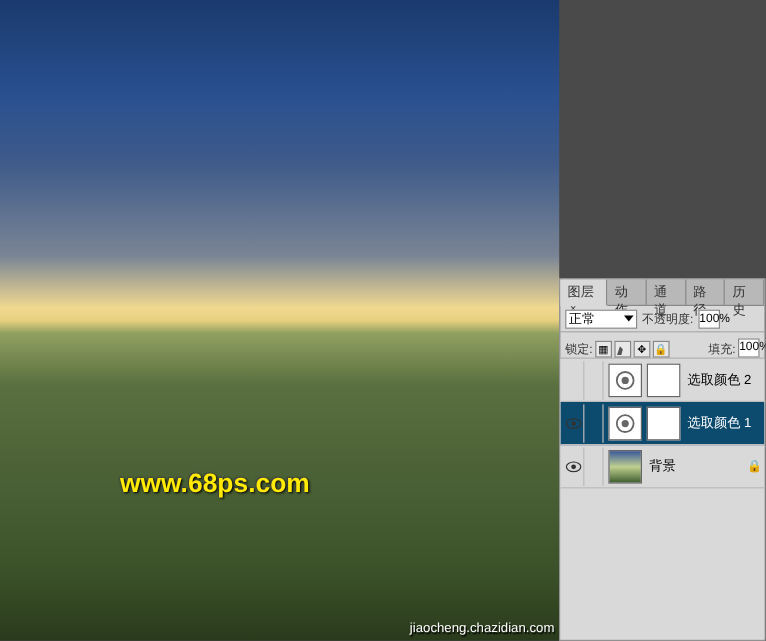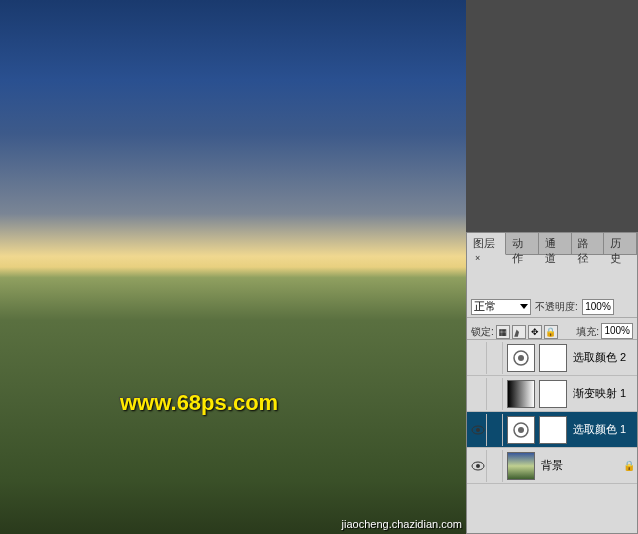--- a/index.html
+++ b/index.html
@@ -27,21 +27,20 @@
     }
     .watermark1 {
       position: absolute;
       left: 100px;
       top: 390px;
       font-size: 22px;
       font-weight: bold;
       color: #ffea00;
       text-shadow: 1px 1px 2px #000, -1px -1px 1px #444;
       font-family: Arial, sans-serif;
-      margin-left: 20px;
     }
     .watermark2 {
       position: absolute;
       right: 4px;
       bottom: 4px;
       font-size: 11px;
       color: #fff;
       text-shadow: 1px 1px 1px #000;
       text-align: center;
     }
@@ -75,42 +74,41 @@
       margin-bottom: -1px;
     }
     .tab-close { font-size: 9px; margin-left: 2px; }
     .controls-row {
       display: flex;
       align-items: center;
       height: 22px;
       padding: 0 4px;
       border-bottom: 1px solid #aaa;
       gap: 4px;
-      margin-top: 41px;
     }
     .blend-select {
       width: 60px;
       height: 16px;
       background: #fff;
       border: 1px solid #888;
       font-size: 11px;
       padding: 0 2px;
       display: flex;
       align-items: center;
       justify-content: space-between;
     }
     .dropdown-arrow {
       width: 0; height: 0;
       border-left: 4px solid transparent;
       border-right: 4px solid transparent;
       border-top: 5px solid #000;
     }
     .label { font-size: 10px; color: #333; }
     .pct-input {
-      width: 32px;
+      width: 18px;
       height: 16px;
       background: #fff;
       border: 1px solid #888;
       font-size: 10px;
       text-align: right;
       padding-right: 2px;
       line-height: 14px;
     }
     .lock-row {
       display: flex;
@@ -241,27 +239,20 @@
             <circle cx="10" cy="10" r="7" fill="none" stroke="#666" stroke-width="1.5"></circle>
             <circle cx="10" cy="10" r="3" fill="#666"></circle>
           </svg>
       </div>
       <div class="thumb mask"></div>
       <div class="layer-name">选取颜色 2</div>
     </div>
 
 
 
-    <div class="layer">
-      <div class="eye"></div>
-      <div class="link-col"></div>
-      <div class="thumb grad"></div>
-      <div class="thumb mask"></div>
-      <div class="layer-name">渐变映射 1</div>
-    </div>
 
     <div class="layer selected">
       <div class="eye">
         <svg width="14" height="10" viewBox="0 0 14 10">
             <ellipse cx="7" cy="5" rx="6" ry="4" fill="none" stroke="#333" stroke-width="1"></ellipse>
             <circle cx="7" cy="5" r="2" fill="#333"></circle>
           </svg>
       </div>
       <div class="link-col"></div>
       <div class="thumb adj">

